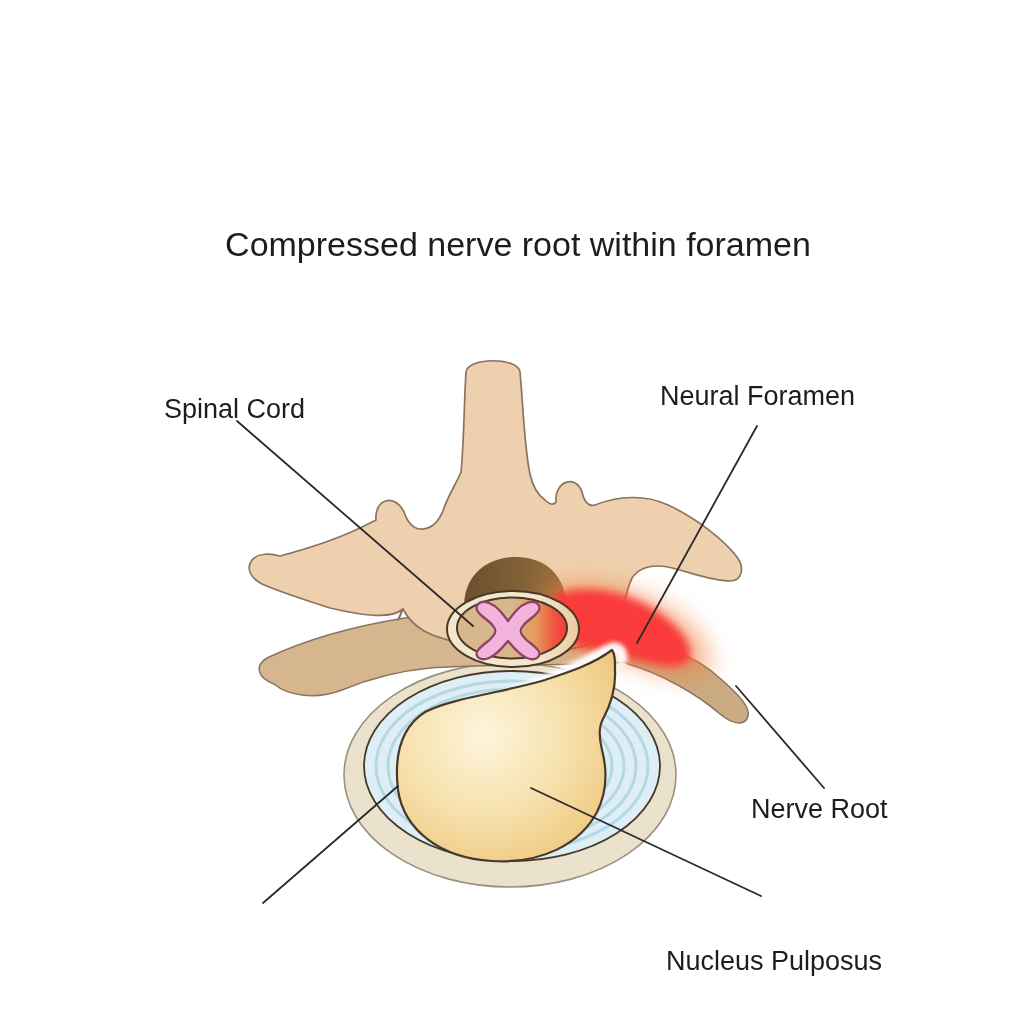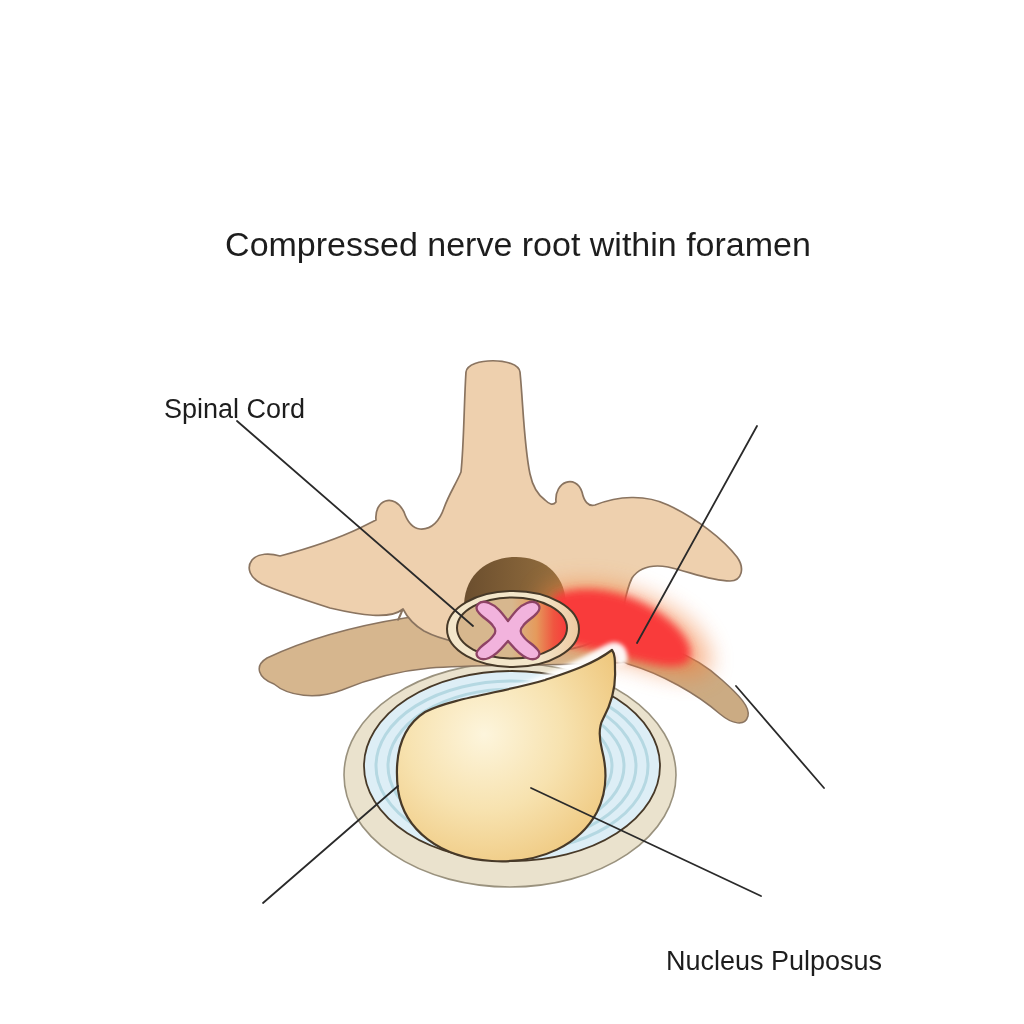--- a/index.html
+++ b/index.html
@@ -187,15 +187,17 @@
     <g>
       <line class="leader" x1="237" y1="421" x2="473" y2="626"></line>
       <line class="leader" x1="757" y1="426" x2="637" y2="643"></line>
       <line class="leader" x1="824" y1="788" x2="736" y2="686"></line>
       <line class="leader" x1="263" y1="903" x2="398" y2="786"></line>
       <line class="leader" x1="761" y1="896" x2="531" y2="788"></line>
     </g>
   </svg>
 
   <div class="fig-label lbl-spinal-cord">Spinal Cord</div>
+  <div class="fig-label lbl-neural-foramen">Neural Foramen</div>
+  <div class="fig-label lbl-nerve-root">Nerve Root</div>
   <div class="fig-label lbl-nucleus-pulposus">Nucleus Pulposus</div>
 
 </div>
 
 </body></html>

